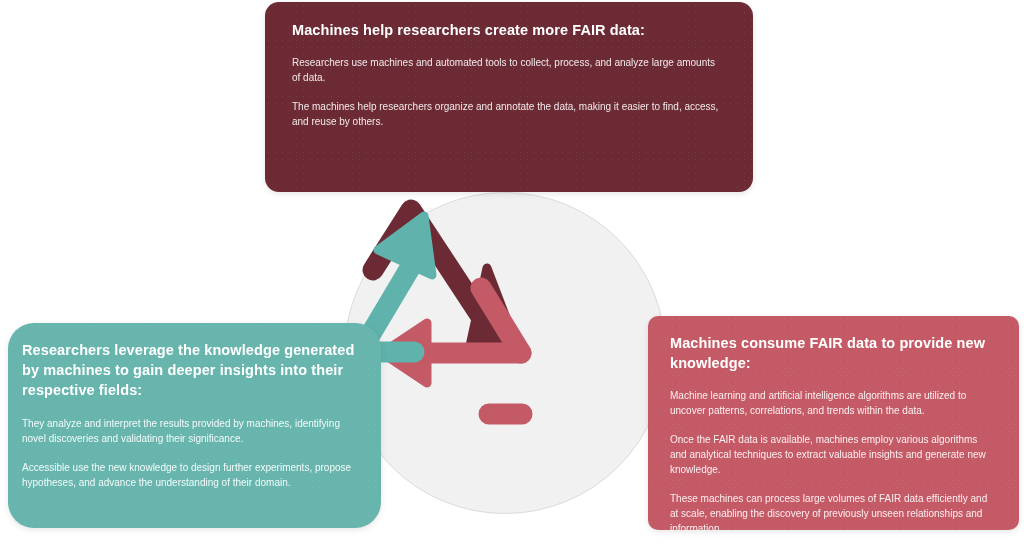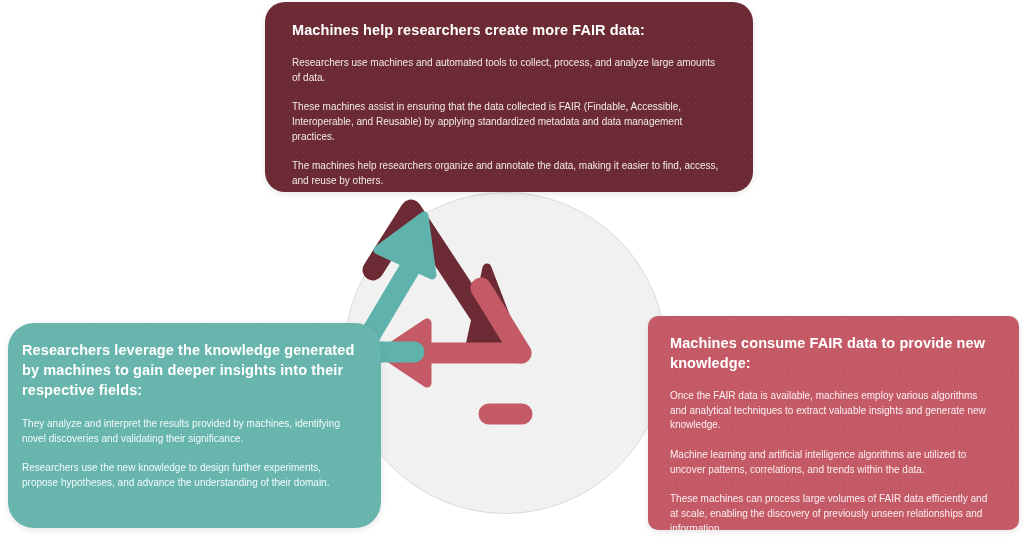--- a/index.html
+++ b/index.html
@@ -74,21 +74,21 @@
   }
   .box p:last-child { margin-bottom: 0; }
 
   
   .box-top {
     left: 265px;
     top: 2px;
     width: 488px;
     height: 190px;
     background-color: #6c2b34;
-    border-radius: 20px;
+    border-radius: 14px;
     padding: 18px 28px 16px 27px;
     box-shadow: 0 2px 6px rgba(0,0,0,0.10);
   }
   .box-top h2 { margin-bottom: 16px; }
   .box-top p { color: #f2e9eb; }
 
   
   .box-left {
     left: 8px;
     top: 323px;
@@ -142,36 +142,35 @@
       <path d="M 16 160 L 70 160" fill="none" stroke="#5fb3ac" stroke-width="21" stroke-linecap="round" stroke-linejoin="round"></path>
       <path d="M 16 160 L 72 66" fill="none" stroke="#5fb3ac" stroke-width="21" stroke-linecap="round" stroke-linejoin="round"></path>
       <path d="M 80 24 L 88 83 L 34 58 Z" fill="#5fb3ac" stroke="#5fb3ac" stroke-width="9" stroke-linejoin="round"></path>
     </g>
   </svg>
 
   <div class="box box-top">
     <div class="inner">
       <h2>Machines help researchers create more FAIR data:</h2>
       <p>Researchers use machines and automated tools to collect, process, and analyze large amounts of data.</p>
-      <p>These machines assist in ensuring that the data collected is FAIR (Findable, Accessible, Interoperable, and Reusable) by applying standardized metadata and data management practices.</p>
       <p>The machines help researchers organize and annotate the data, making it easier to find, access, and reuse by others.</p>
     </div>
   </div>
 
   <div class="box box-left">
     <div class="inner">
       <h2>Researchers leverage the knowledge generated by machines to gain deeper insights into their respective fields:</h2>
       <p>They analyze and interpret the results provided by machines, identifying novel discoveries and validating their significance.</p>
-      <p>Researchers use the new knowledge to design further experiments, propose hypotheses, and advance the understanding of their domain.</p>
+      <p>Accessible use the new knowledge to design further experiments, propose hypotheses, and advance the understanding of their domain.</p>
 
     </div>
   </div>
 
   <div class="box box-right">
     <div class="inner">
       <h2>Machines consume FAIR data to provide new knowledge:</h2>
+      <p>Machine learning and artificial intelligence algorithms are utilized to uncover patterns, correlations, and trends within the data.</p>
       <p>Once the FAIR data is available, machines employ various algorithms and analytical techniques to extract valuable insights and generate new knowledge.</p>
-      <p>Machine learning and artificial intelligence algorithms are utilized to uncover patterns, correlations, and trends within the data.</p>
       <p>These machines can process large volumes of FAIR data efficiently and at scale, enabling the discovery of previously unseen relationships and information.</p>
     </div>
   </div>
 
 </div>
 
 </body></html>

